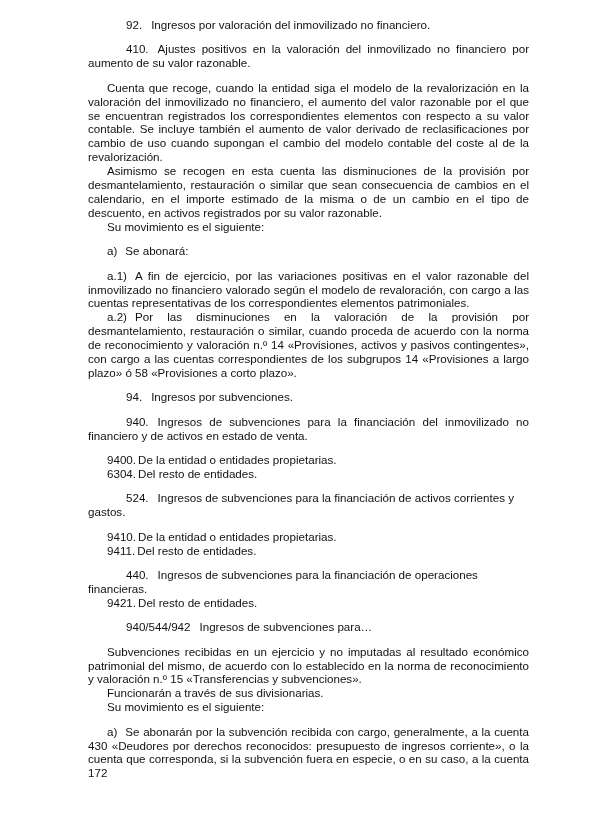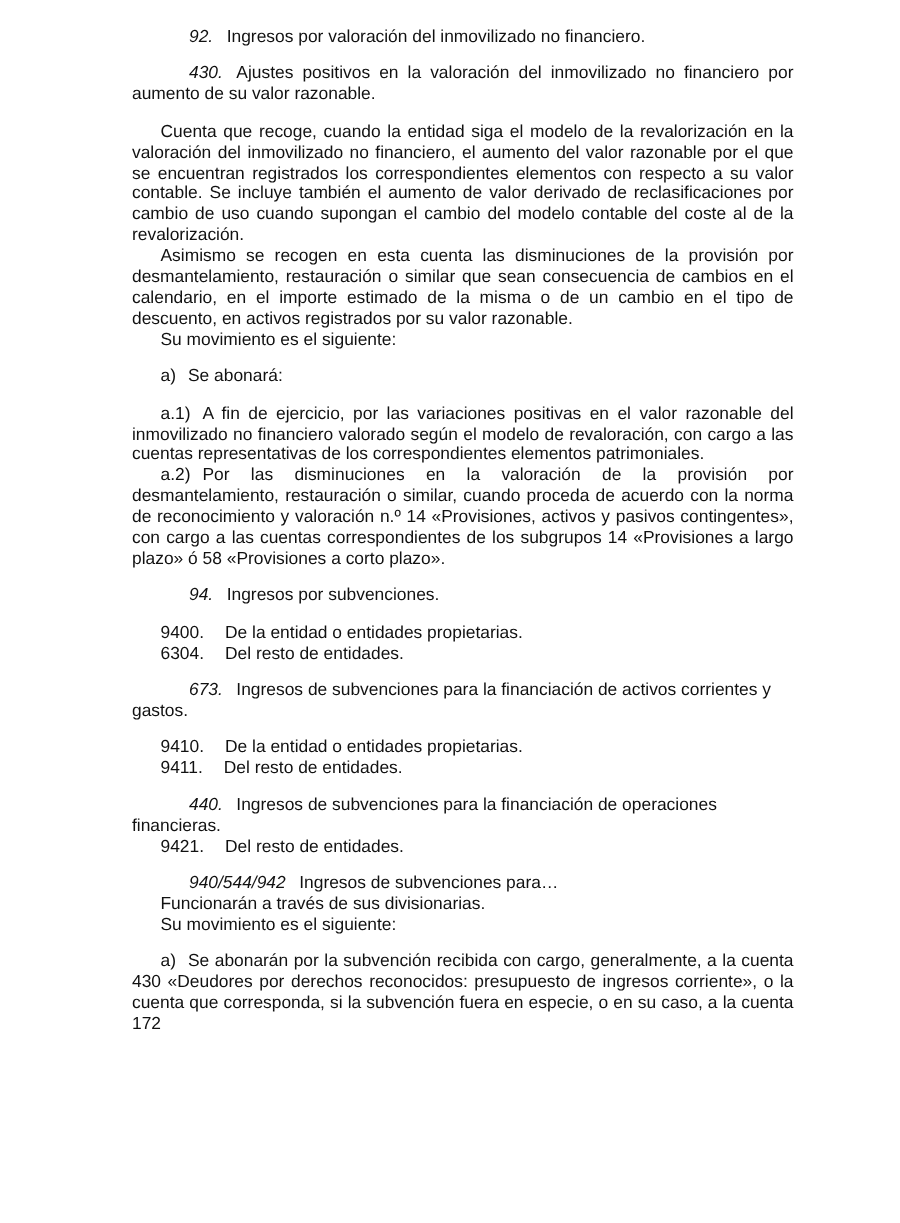--- a/index.html
+++ b/index.html
@@ -4,60 +4,62 @@
 <style>
   html, body { margin: 0; padding: 0; background: #ffffff; }
   body { width: 600px; height: 815px; overflow: hidden; position: relative; }
   .page {
     position: absolute; left: 88px; top: 18px; width: 441px;
     font-family: "Liberation Sans", sans-serif;
     font-size: 11.6px; line-height: 13.9px; color: #111111;
   }
   p { margin: 0; text-align: justify; text-indent: 19px; }
   .gap { margin-top: 10.5px; }
-  .heading .num { display: inline-block; min-width: 0; margin-right: 9px; font-style: italic; }
+  .heading .num { display: inline-block; min-width: 0; margin-right: 9px; }
   .sub { padding-left: 19px; text-indent: 0; }
-  .sub .num { margin-right: 14px; }
+  .sub .num { margin-right: 2px; }
   .lab { margin-right: 8px; }
   p.left { text-align: left; }
 </style>
 </head>
 <body>
 
 <div class="page">
 
   <p class="heading"><span class="num">92.</span><span>Ingresos por valoración del inmovilizado no financiero.</span></p>
 
-  <p class="heading gap"><span class="num">430.</span><span>Ajustes positivos en la valoración del inmovilizado no financiero por aumento de su valor razonable.</span></p>
+  <p class="heading gap"><span class="num">410.</span><span>Ajustes positivos en la valoración del inmovilizado no financiero por aumento de su valor razonable.</span></p>
 
   <p class="gap">Cuenta que recoge, cuando la entidad siga el modelo de la revalorización en la valoración del inmovilizado no financiero, el aumento del valor razonable por el que se encuentran registrados los correspondientes elementos con respecto a su valor contable. Se incluye también el aumento de valor derivado de reclasificaciones por cambio de uso cuando supongan el cambio del modelo contable del coste al de la revalorización.</p>
   <p>Asimismo se recogen en esta cuenta las disminuciones de la provisión por desmantelamiento, restauración o similar que sean consecuencia de cambios en el calendario, en el importe estimado de la misma o de un cambio en el tipo de descuento, en activos registrados por su valor razonable.</p>
   <p>Su movimiento es el siguiente:</p>
 
   <p class="gap"><span class="lab">a)</span><span>Se abonará:</span></p>
 
   <p class="gap"><span class="lab">a.1)</span><span>A fin de ejercicio, por las variaciones positivas en el valor razonable del inmovilizado no financiero valorado según el modelo de revaloración, con cargo a las cuentas representativas de los correspondientes elementos patrimoniales.</span></p>
   <p><span class="lab">a.2)</span><span>Por las disminuciones en la valoración de la provisión por desmantelamiento, restauración o similar, cuando proceda de acuerdo con la norma de reconocimiento y valoración n.º 14 «Provisiones, activos y pasivos contingentes», con cargo a las cuentas correspondientes de los subgrupos 14 «Provisiones a largo plazo» ó 58 «Provisiones a corto plazo».</span></p>
 
 
   <p class="heading gap"><span class="num">94.</span><span>Ingresos por subvenciones.</span></p>
 
+  <p class="heading gap"><span class="num">940.</span><span>Ingresos de subvenciones para la financiación del inmovilizado no financiero y de activos en estado de venta.</span></p>
 
   <p class="sub gap left"><span class="num">9400.</span><span>De la entidad o entidades propietarias.</span></p>
   <p class="sub left"><span class="num">6304.</span><span>Del resto de entidades.</span></p>
 
-  <p class="heading gap left"><span class="num">673.</span><span>Ingresos de subvenciones para la financiación de activos corrientes y gastos.</span></p>
+  <p class="heading gap left"><span class="num">524.</span><span>Ingresos de subvenciones para la financiación de activos corrientes y gastos.</span></p>
 
   <p class="sub gap left"><span class="num">9410.</span><span>De la entidad o entidades propietarias.</span></p>
   <p class="sub left"><span class="num">9411.</span><span>Del resto de entidades.</span></p>
 
   <p class="heading gap left"><span class="num">440.</span><span>Ingresos de subvenciones para la financiación de operaciones financieras.</span></p>
 
   <p class="sub left"><span class="num">9421.</span><span>Del resto de entidades.</span></p>
 
   <p class="heading gap left"><span class="num">940/544/942</span><span>Ingresos de subvenciones para…</span></p>
 
+  <p class="gap">Subvenciones recibidas en un ejercicio y no imputadas al resultado económico patrimonial del mismo, de acuerdo con lo establecido en la norma de reconocimiento y valoración n.º 15 «Transferencias y subvenciones».</p>
   <p>Funcionarán a través de sus divisionarias.</p>
   <p>Su movimiento es el siguiente:</p>
 
   <p class="gap"><span class="lab">a)</span><span>Se abonarán por la subvención recibida con cargo, generalmente, a la cuenta 430 «Deudores por derechos reconocidos: presupuesto de ingresos corriente», o la cuenta que corresponda, si la subvención fuera en especie, o en su caso, a la cuenta 172</span></p>
 
 </div>
 
 </body></html>

